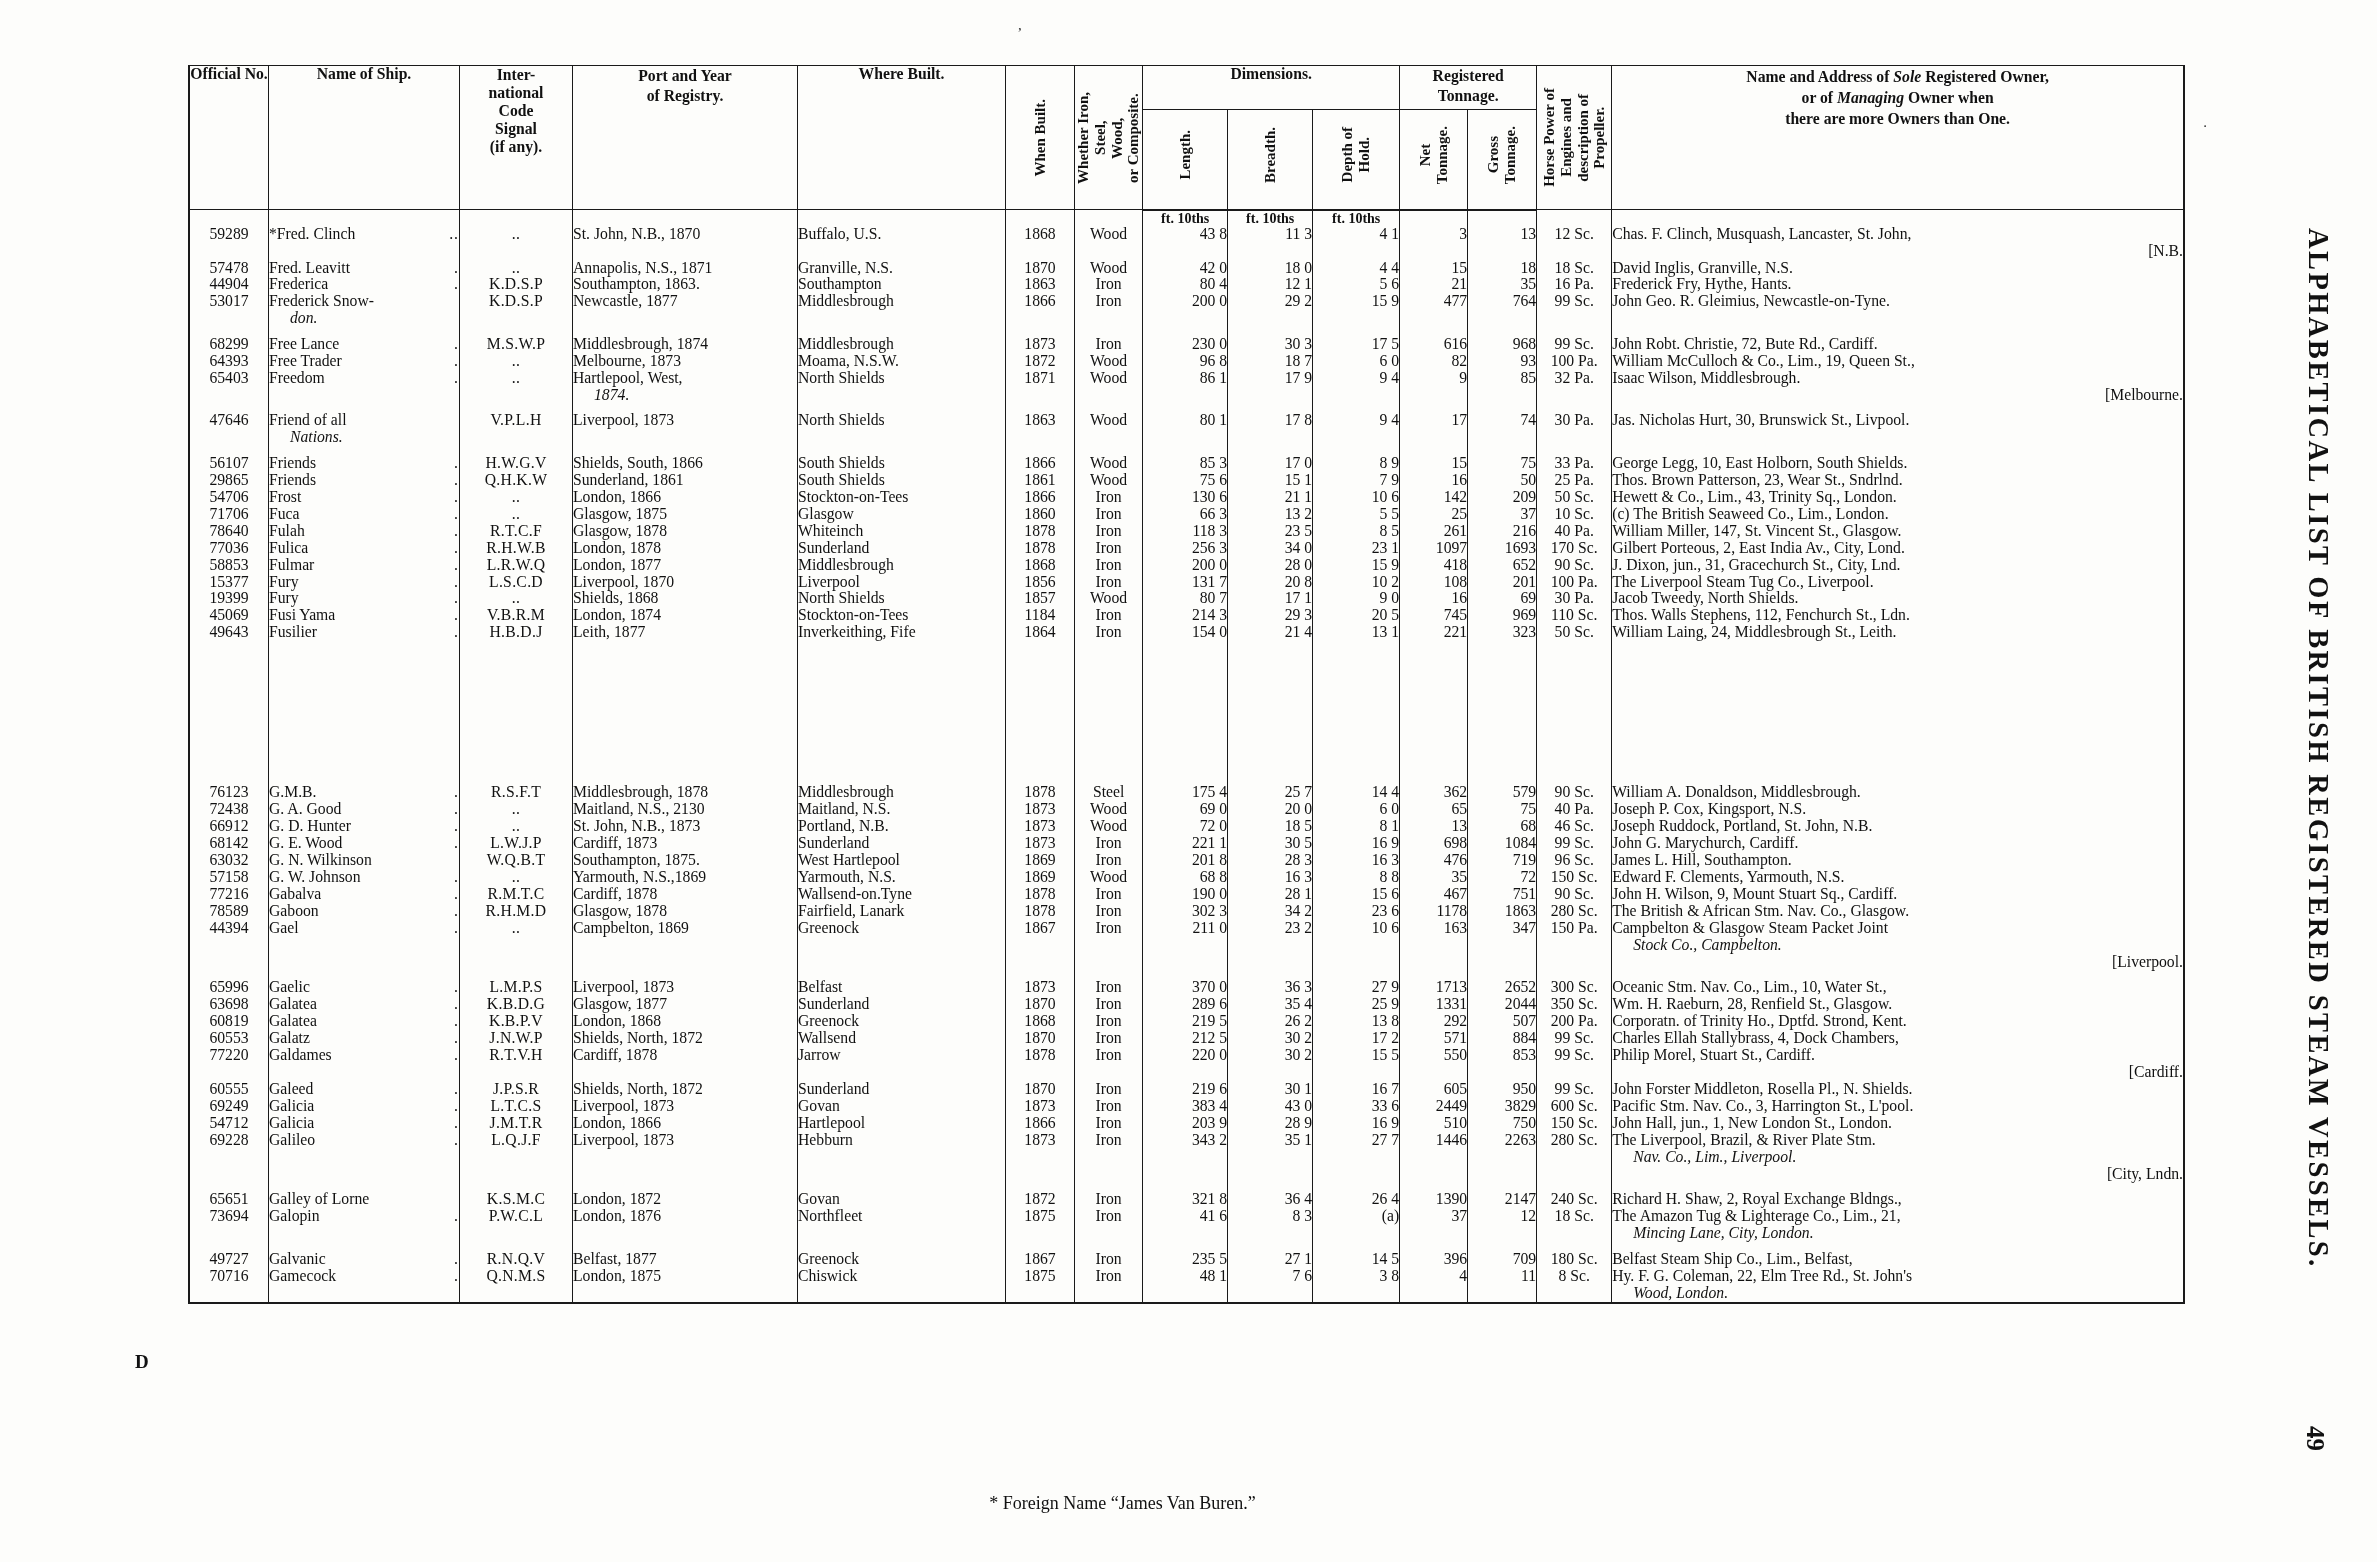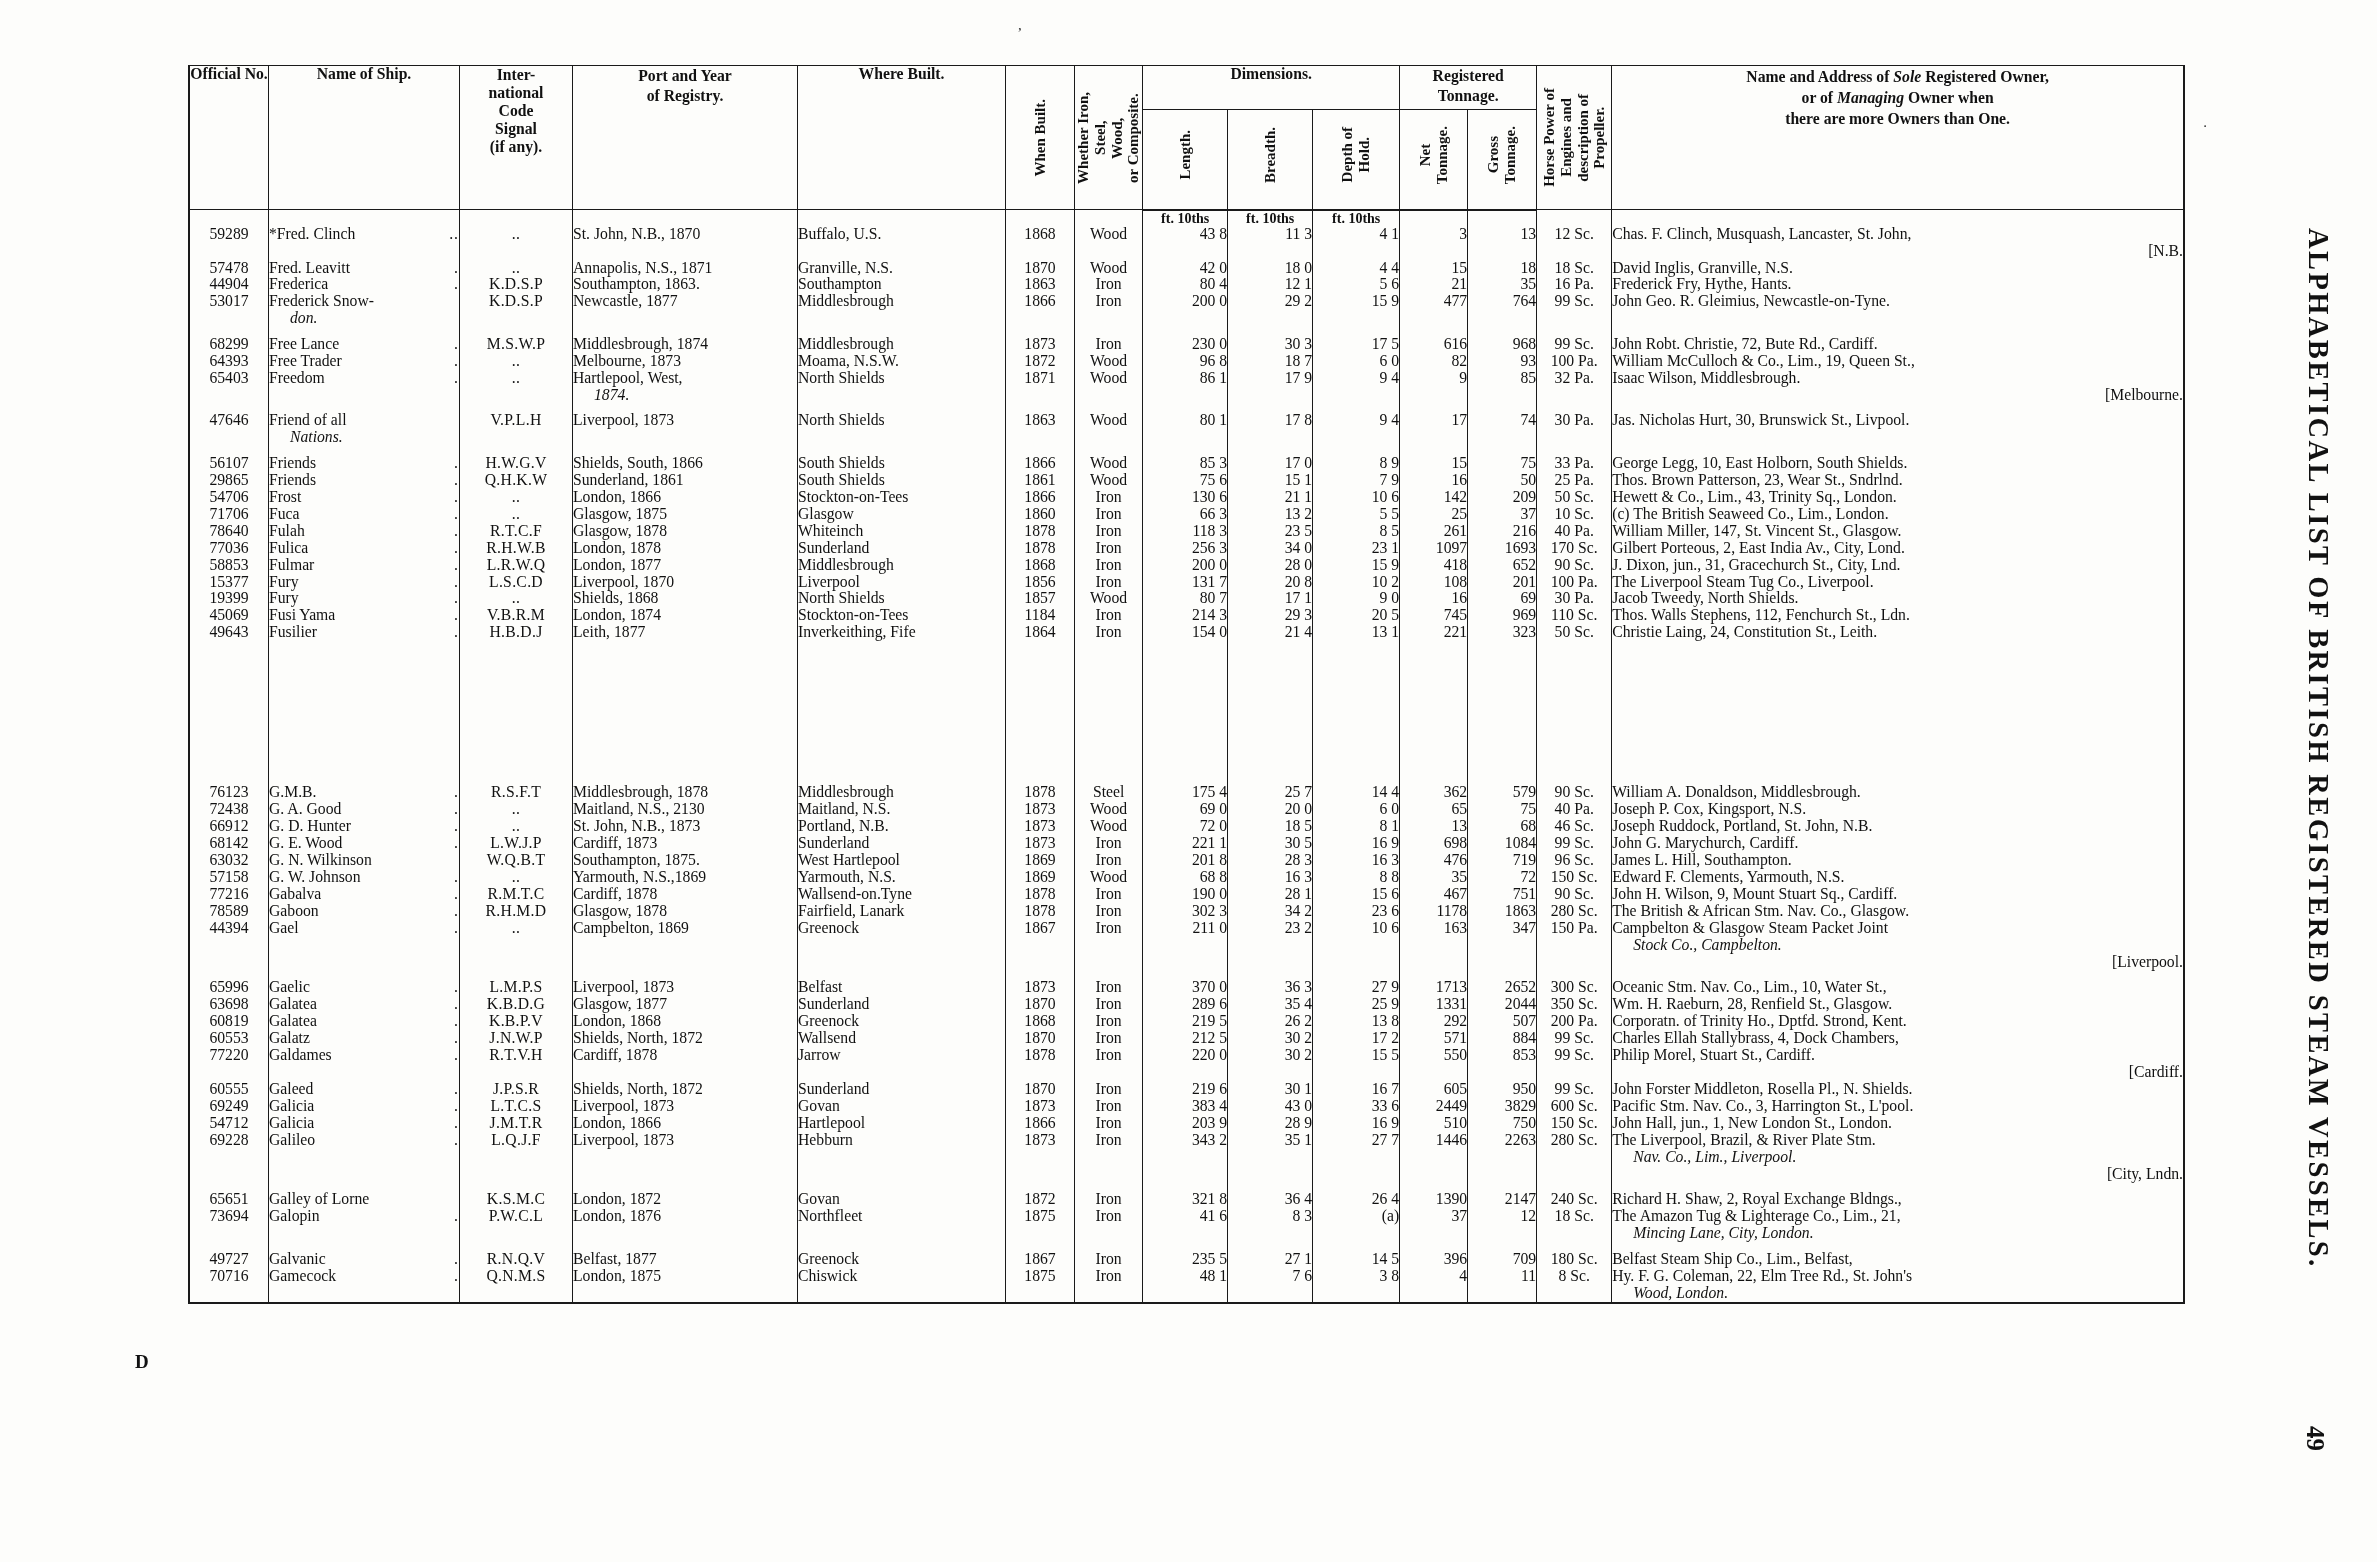--- a/index.html
+++ b/index.html
@@ -611,21 +611,21 @@
             <td class="t-port vline"><span>Leith, 1877</span></td>
             <td class="t-built vline">Inverkeithing, Fife</td>
             <td class="t-when vline">1864</td>
             <td class="t-mat vline">Iron</td>
             <td class="t-dim vline">154  0</td>
             <td class="t-dim vline">21  4</td>
             <td class="t-dim vline">13  1</td>
             <td class="t-num vline">221</td>
             <td class="t-num vline">323</td>
             <td class="t-hp vline">50 Sc.</td>
-            <td class="t-owner"><span>Christie Laing, 24, Constitution St., Leith.</span></td>
+            <td class="t-owner"><span>William Laing, 24, Middlesbrough St., Leith.</span></td>
           </tr>
           <tr>
             <td class="vline" style="height: 143px;"></td>
             <td class="vline" style="height: 143px;"></td>
             <td class="vline" style="height: 143px;"></td>
             <td class="vline" style="height: 143px;"></td>
             <td class="vline" style="height: 143px;"></td>
             <td class="vline" style="height: 143px;"></td>
             <td class="vline" style="height: 143px;"></td>
             <td class="vline" style="height: 143px;"></td>
@@ -1033,14 +1033,15 @@
             <td class="t-dim vline">3  8</td>
             <td class="t-num vline">4</td>
             <td class="t-num vline">11</td>
             <td class="t-hp vline">8 Sc.</td>
             <td class="t-owner"><span>Hy. F. G. Coleman, 22, Elm Tree Rd., St. John's</span><span class="indent-cont">Wood, London.</span></td>
           </tr>
         </tbody>
     </table>
   </div>
 
+  <div class="ft-note"><span>* Foreign Name “James Van Buren.”</span></div>
 </div>
 
 
 </body></html>

